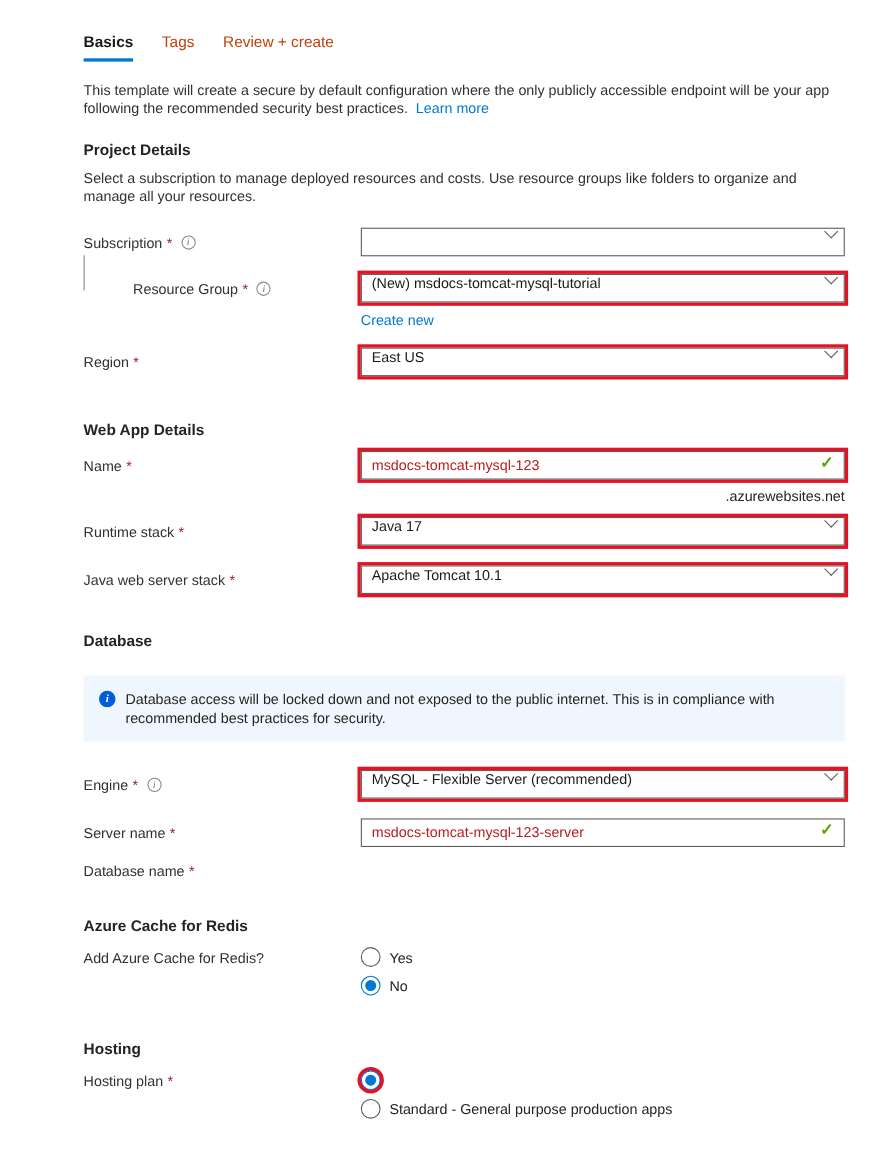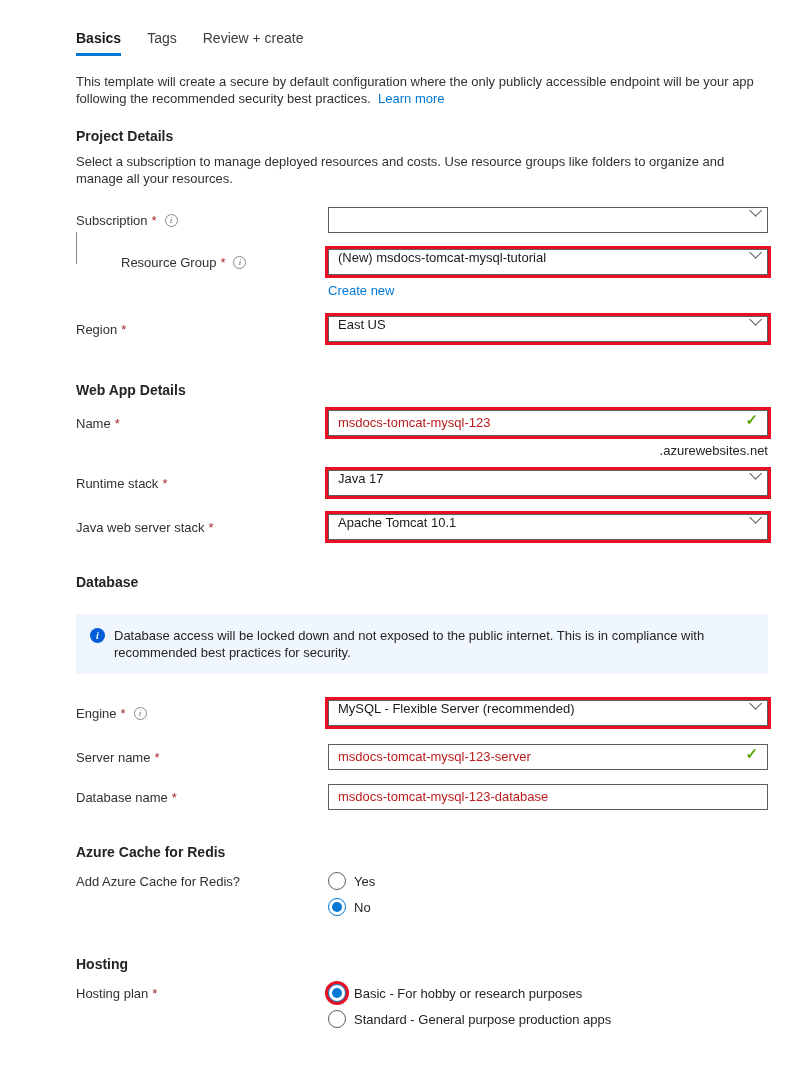--- a/index.html
+++ b/index.html
@@ -6,21 +6,21 @@
   html, body { background: #ffffff; }
   body {
     width: 800px; height: 1065px; overflow: hidden;
     font-family: "Liberation Sans", sans-serif;
     font-size: 13px; color: #323130;
   }
   .page { padding: 30px 28px 0 28px; width: 800px; margin-left: 48px; }
 
   
   .tabs { display: flex; gap: 26px; margin-bottom: 17px; }
-  .tab { font-size: 14px; color: #404040; padding-bottom: 7px; cursor: pointer; }
+  .tab { font-size: 14px; color: #c2410c; padding-bottom: 7px; cursor: pointer; }
   .tab.active { font-weight: bold; color: #1b1a19; border-bottom: 3px solid #0078d4; }
 
   .intro { width: 692px; line-height: 17px; color: #323130; margin-bottom: 21px; }
   .link { color: #0078d4; text-decoration: none; cursor: pointer; }
 
   h2.section { font-size: 14px; font-weight: bold; color: #252423; }
   .section-desc { width: 692px; line-height: 17px; margin-top: 9px; }
 
   
   .row { display: flex; align-items: center; width: 692px; }
@@ -233,25 +233,20 @@
         <span class="check">✓</span>
       </div>
     </div>
   </div>
 
   <div class="row mt14">
     <div class="label-cell">
       <span>Database name</span>
       <span class="req">*</span>
     </div>
-    <div class="ctrl-cell">
-      <div class="field">
-        <input type="text" value="msdocs-tomcat-mysql-123-database" style="">
-      </div>
-    </div>
   </div>
 
   <h2 class="section mt34">Azure Cache for Redis</h2>
   <div class="row mt12">
     <div class="label-cell">
       <span>Add Azure Cache for Redis?</span>
     </div>
     <div class="ctrl-cell">
       <div class="radio-line">
         <span class="radio"></span>
@@ -271,21 +266,20 @@
 
   <h2 class="section mt40">Hosting</h2>
   <div class="row mt12">
     <div class="label-cell">
       <span>Hosting plan</span>
       <span class="req">*</span>
     </div>
     <div class="ctrl-cell">
       <div class="radio-line">
         <span class="radio selected red-ring"></span>
-        <span class="radio-label">Basic - For hobby or research purposes</span>
       </div>
     </div>
   </div>
   <div class="row mt8">
     <div class="label-cell"></div>
     <div class="ctrl-cell">
       <div class="radio-line">
         <span class="radio"></span>
         <span class="radio-label">Standard - General purpose production apps</span>
       </div>

